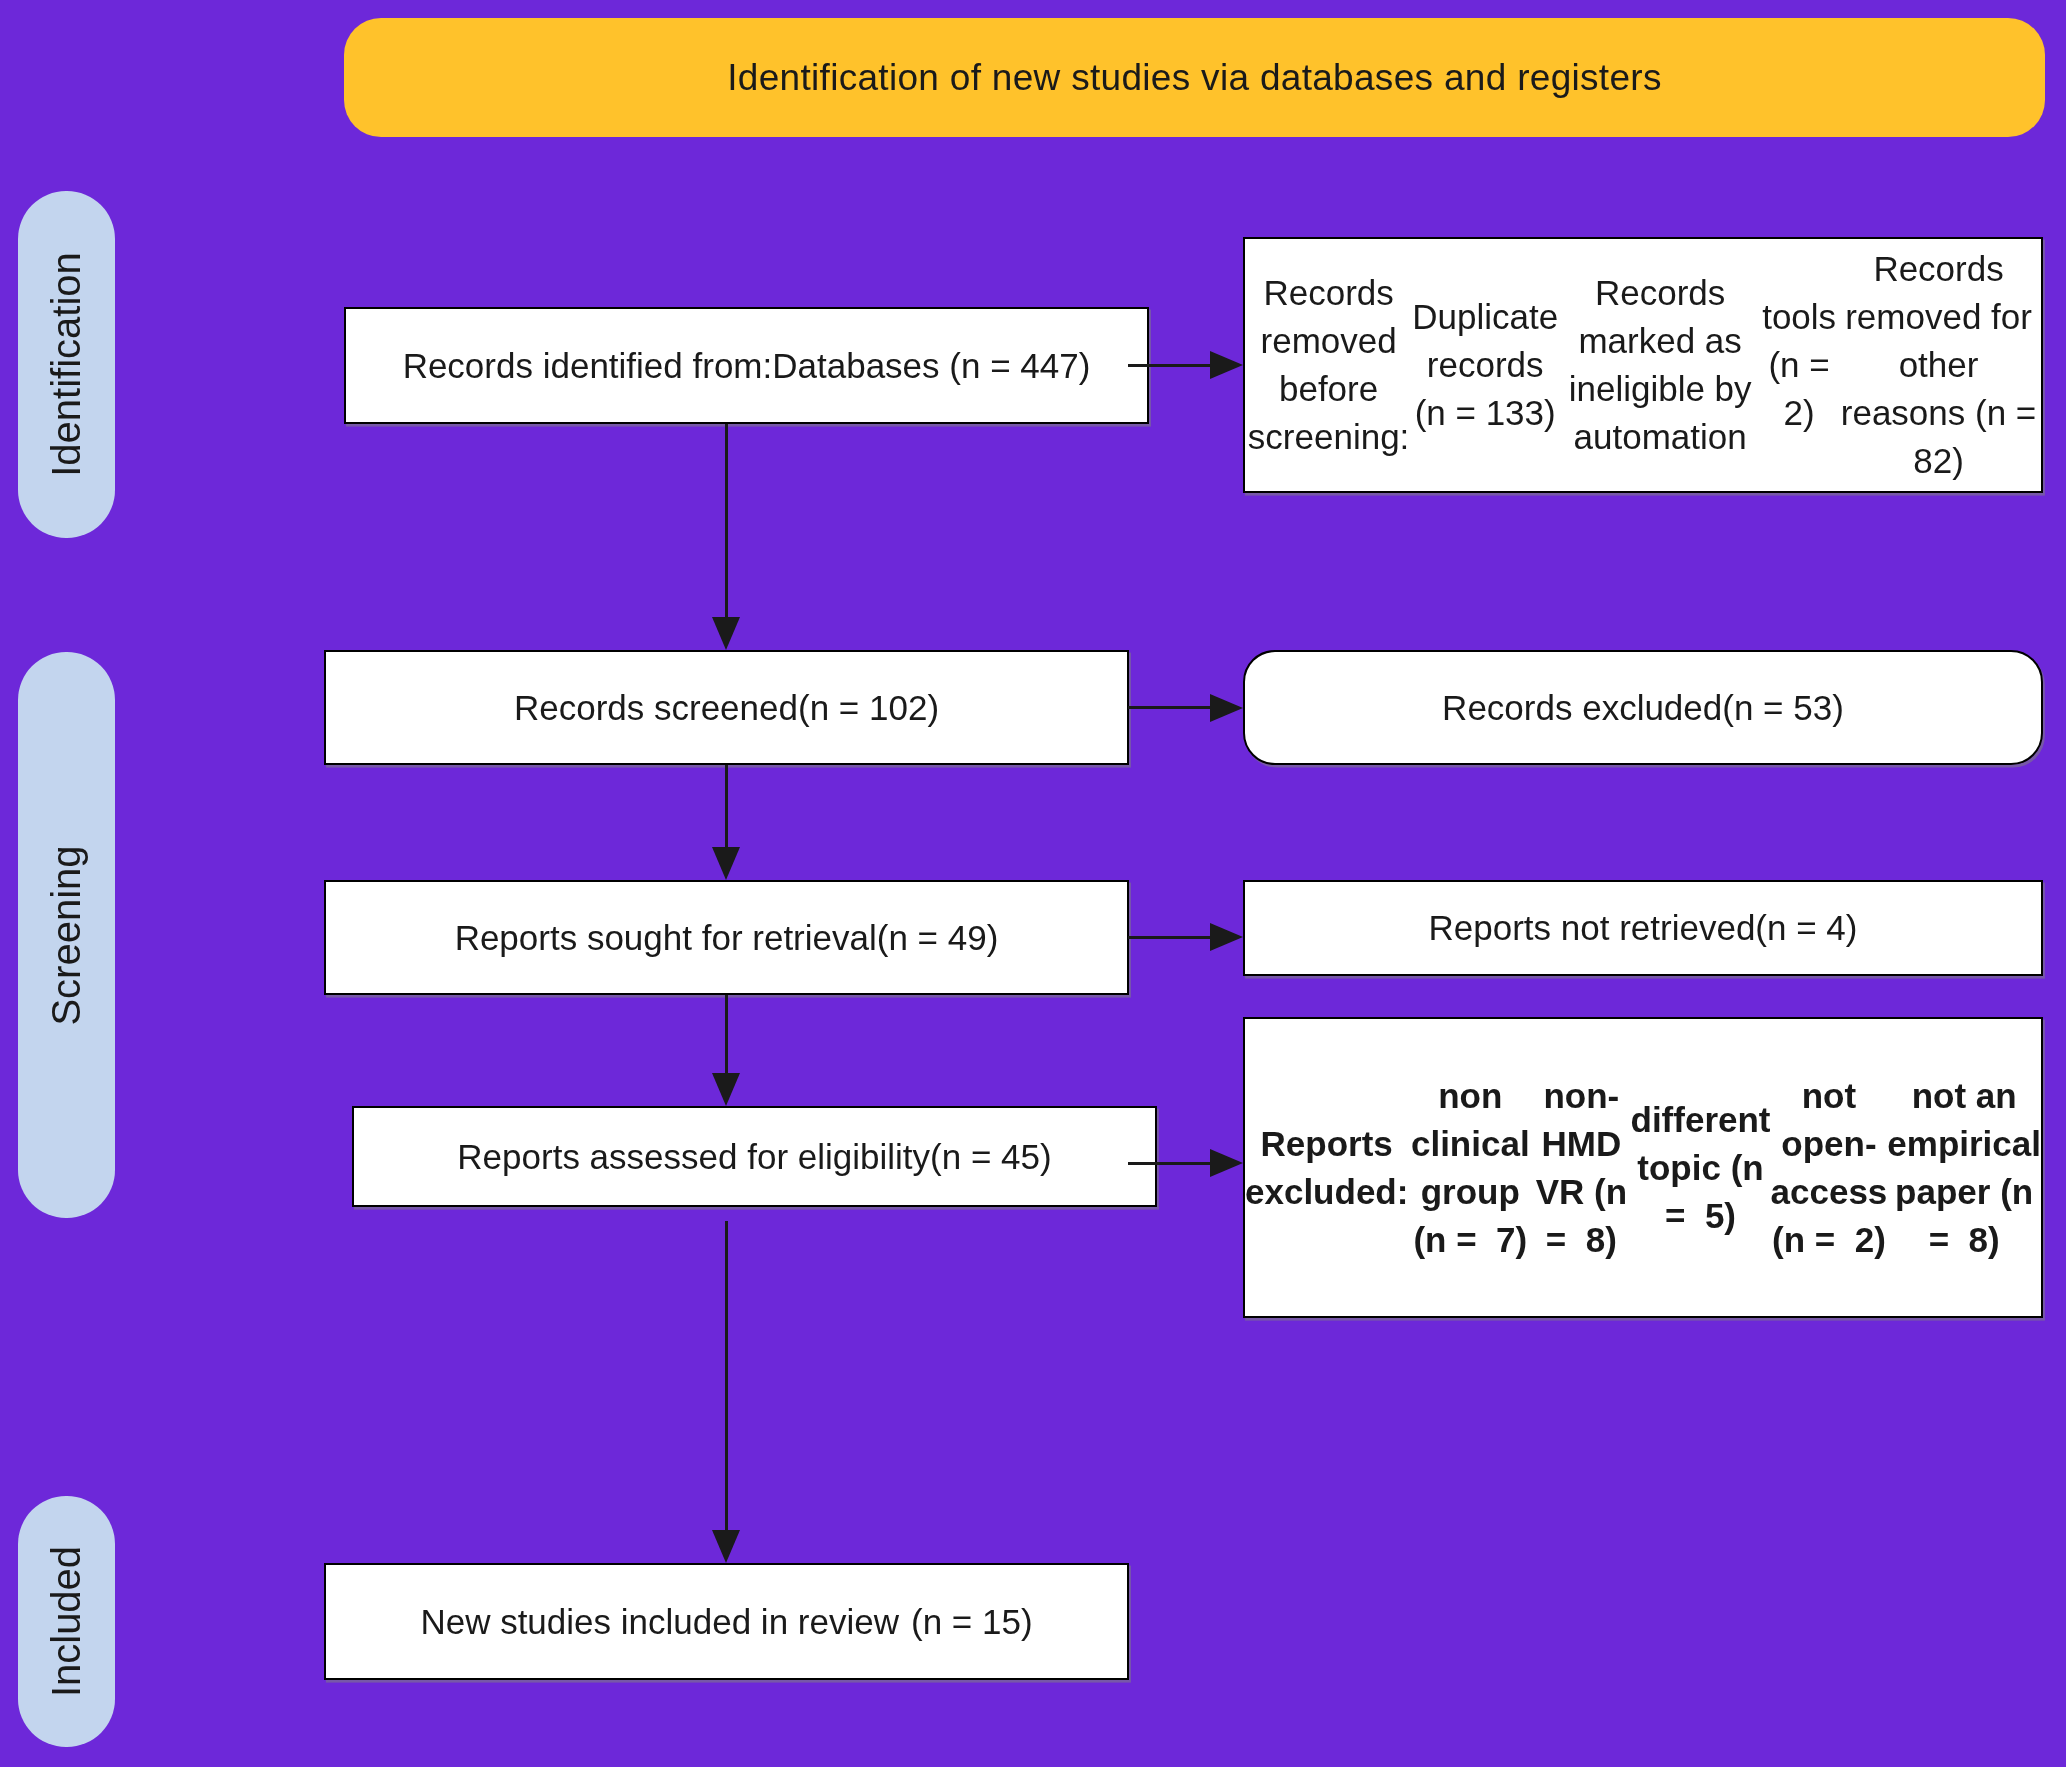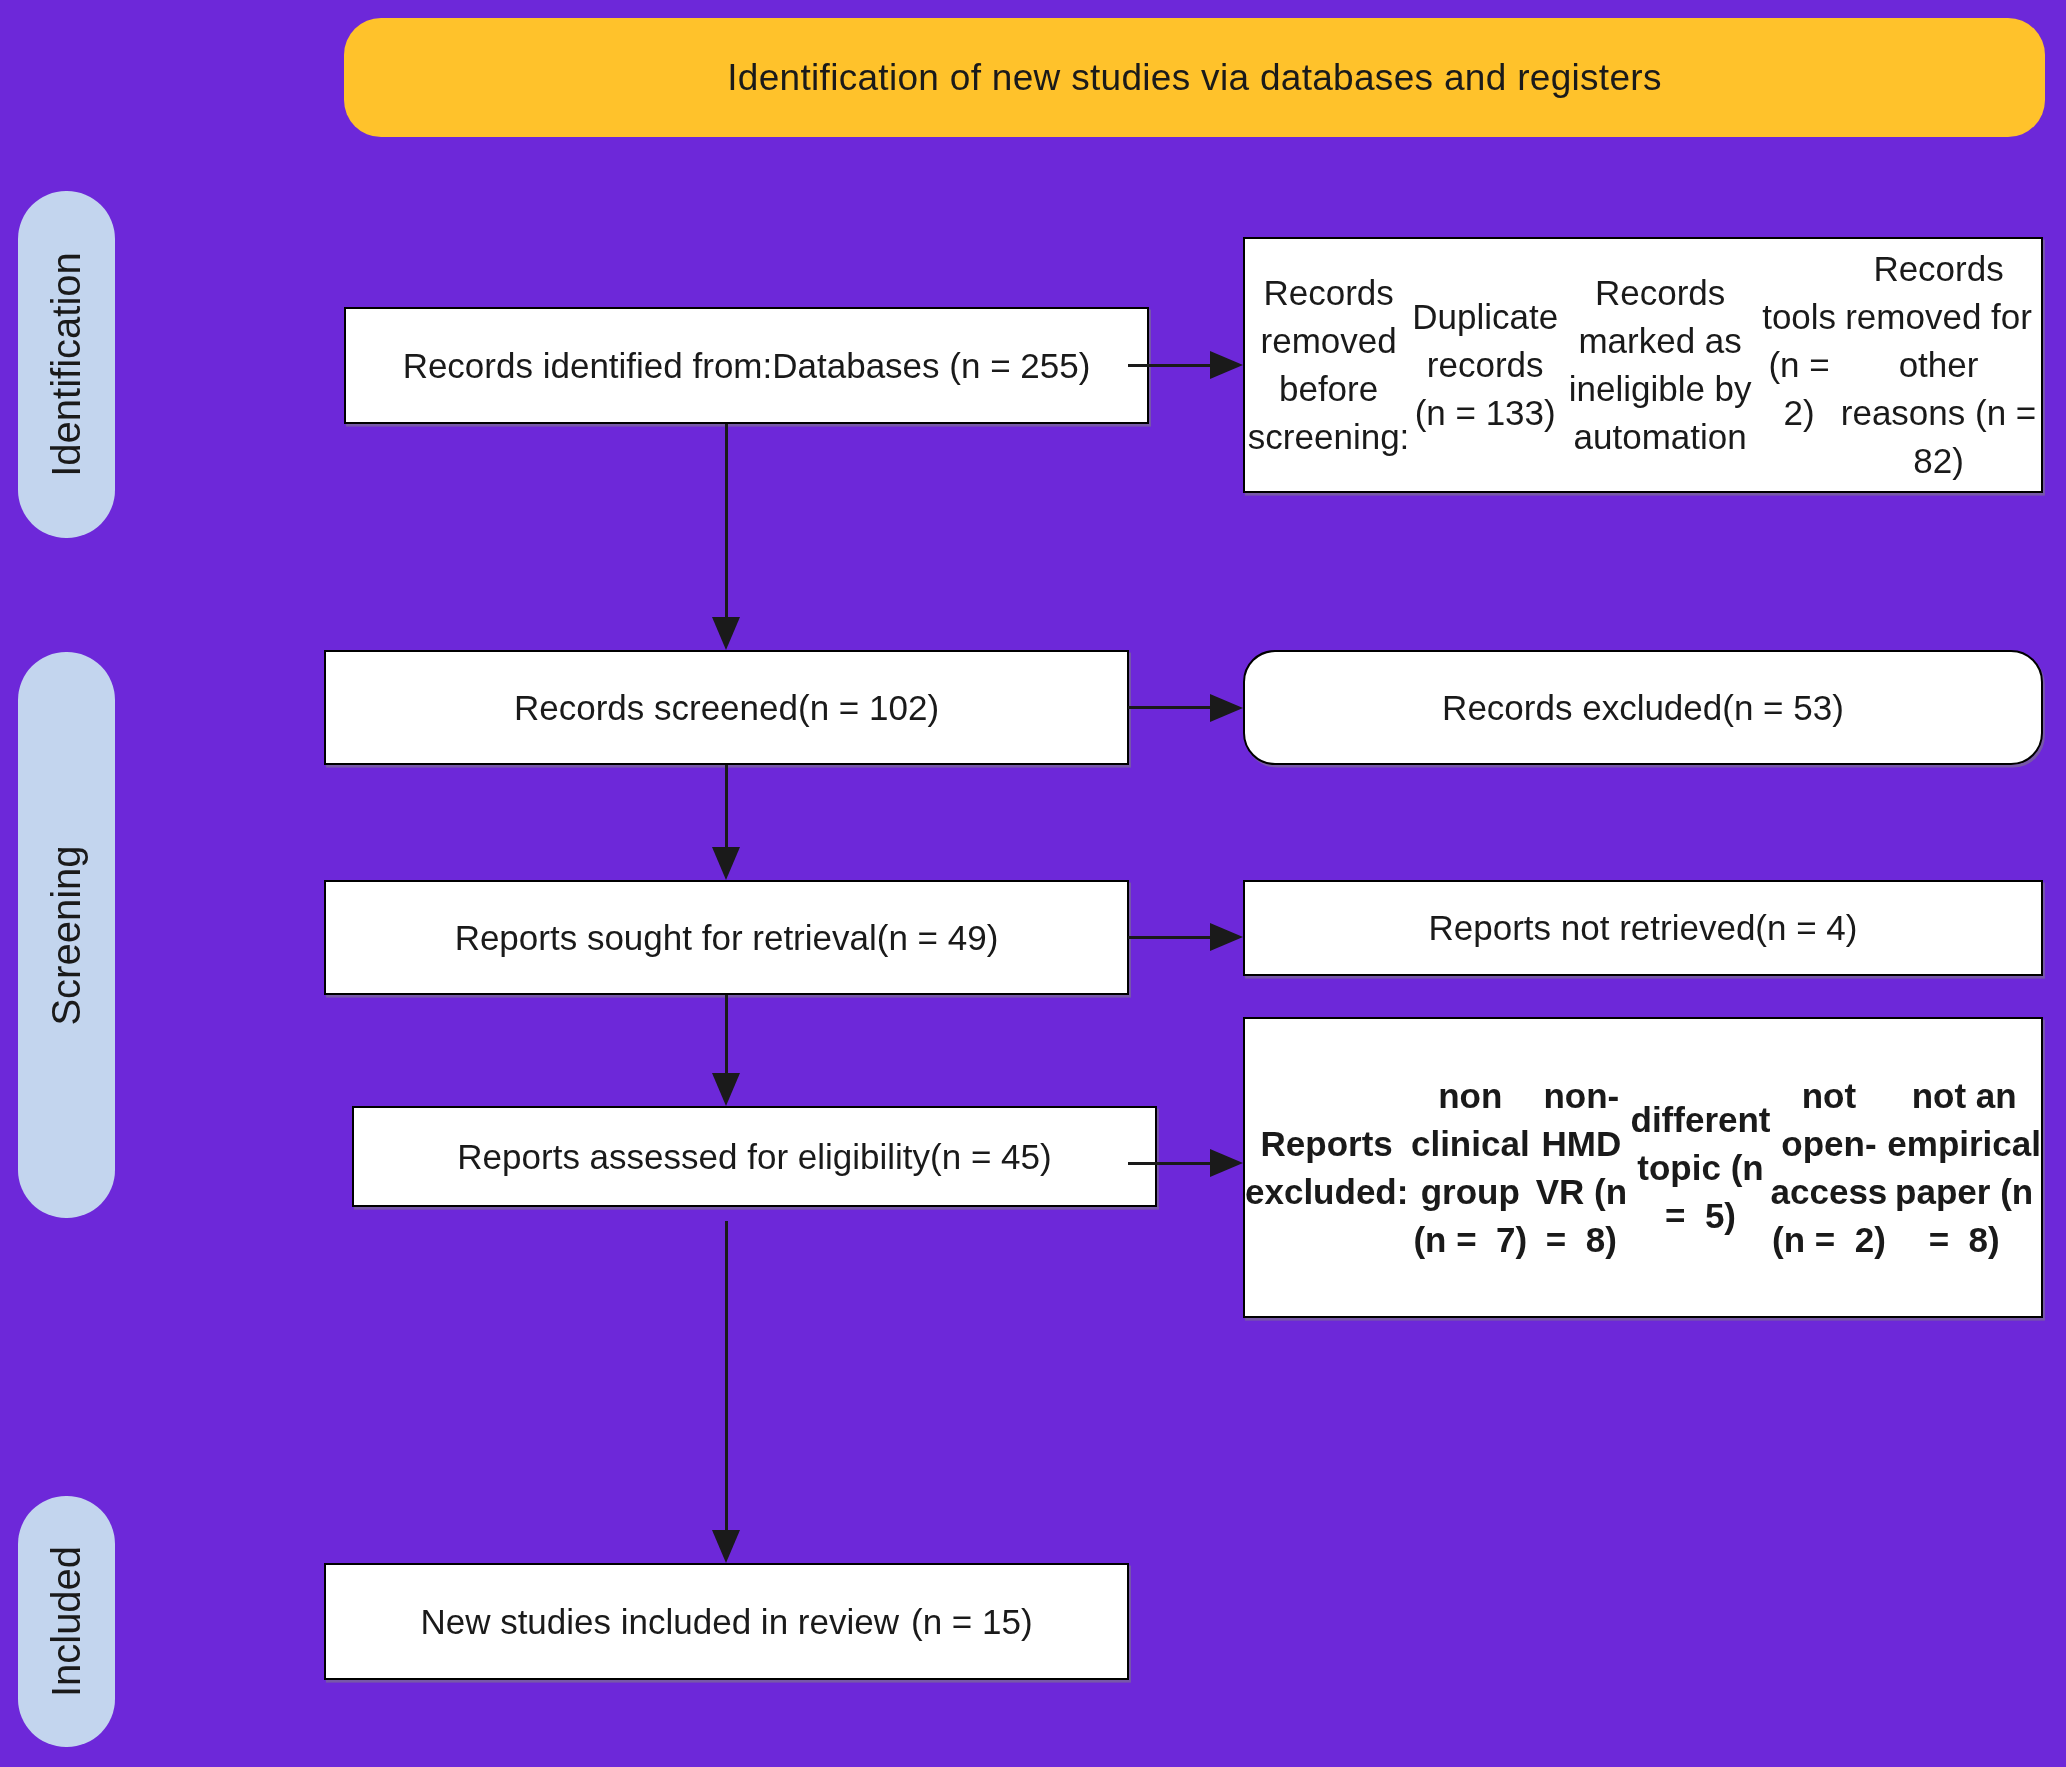--- a/index.html
+++ b/index.html
@@ -71,21 +71,21 @@
   </div>
   <div class="pill" id="pill-screening">
     <span class="pill-text">Screening</span>
   </div>
   <div class="pill" id="pill-included">
     <span class="pill-text">Included</span>
   </div>
 
   <div class="box col-left" id="box-identified">
     <div class="line">Records identified from:</div>
-    <div class="line">Databases (n = 255)</div>
+    <div class="line">Databases (n = 447)</div>
   </div>
 
   <div class="box col-right" id="box-removed">
     <div class="line">Records removed before screening:</div>
     <div class="line">Duplicate records (n = 133)</div>
     <div class="line">Records marked as ineligible by automation</div>
     <div class="line">tools (n = 2)</div>
     <div class="line">Records removed for other reasons (n = 82)</div>
   </div>
 

